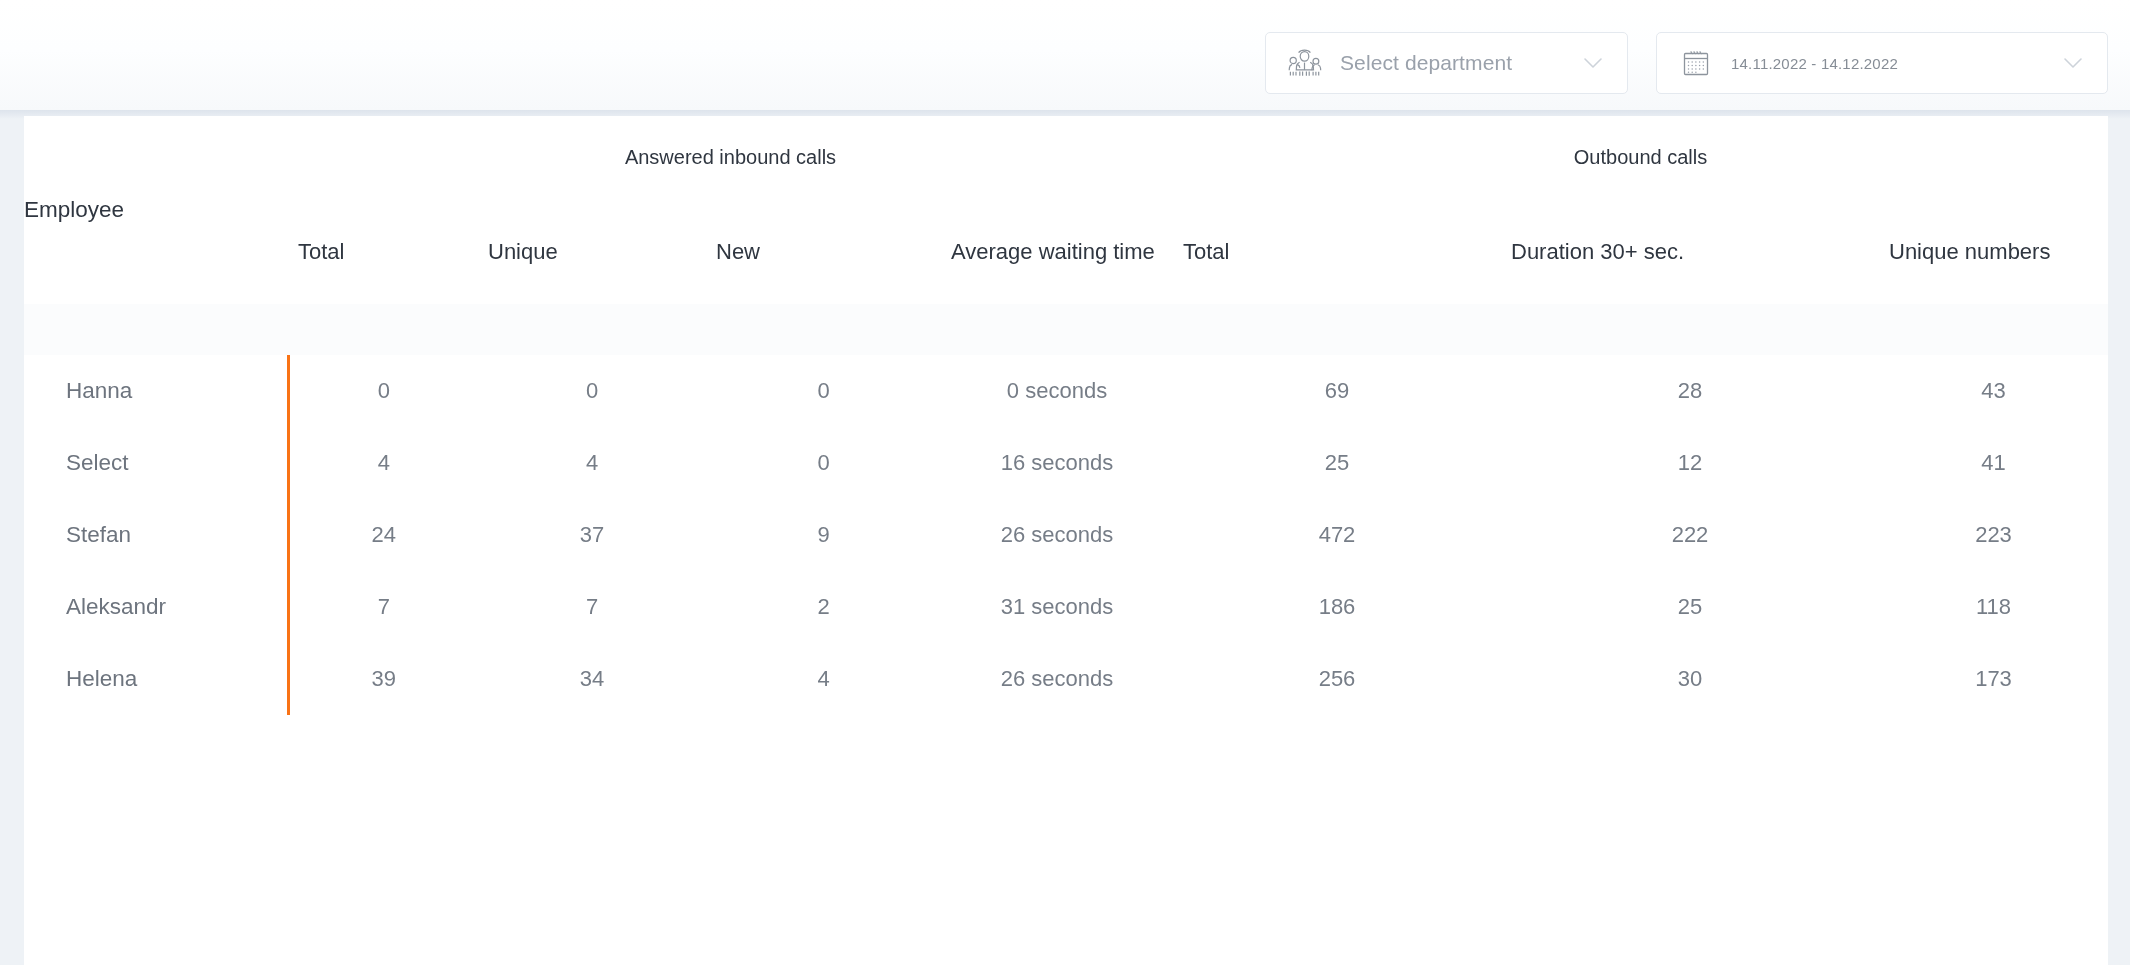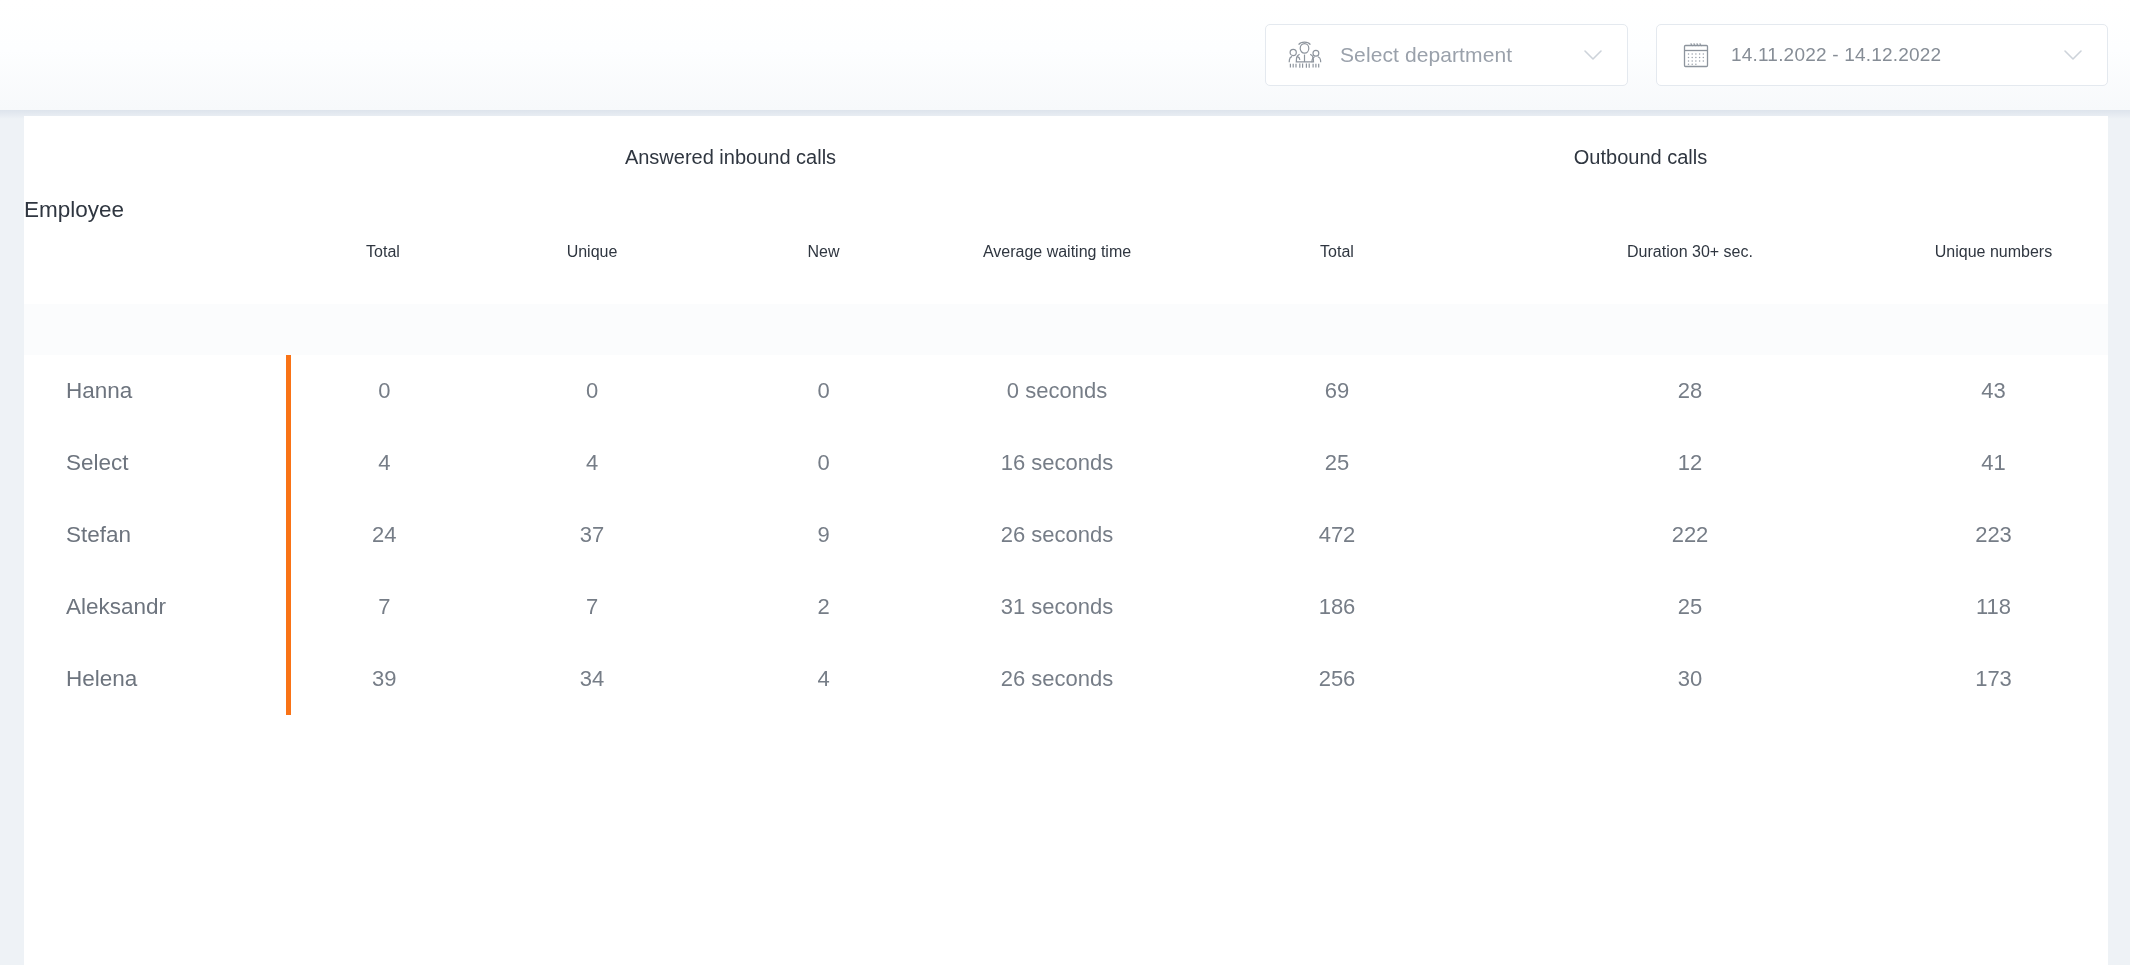--- a/index.html
+++ b/index.html
@@ -21,21 +21,21 @@
     position: absolute;
     left: 0; top: 0;
     width: 2130px;
     height: 110px;
     background: linear-gradient(180deg, #ffffff 0%, #fdfeff 45%, #f7f9fb 100%);
   }
 
   .topbar-inner {
     position: absolute;
     right: 22px;
-    top: 0;
+    top: 8px;
     height: 110px;
     display: flex;
     align-items: center;
     gap: 28px;
   }
 
   .control {
     height: 62px;
     border: 1px solid #e4e9ef;
     border-radius: 5px;
@@ -60,21 +60,21 @@
   }
 
   .ctrl-label {
     font-size: 21px;
     color: #9aa1ab;
     letter-spacing: 0.1px;
     white-space: nowrap;
   }
 
   .date-text {
-    font-size: 19px;
+    font-size: 15px;
     color: #868d96;
     white-space: nowrap;
     letter-spacing: 0.2px;
   }
 
   .chevron {
     position: absolute;
     right: 22px;
     top: 50%;
     transform: translateY(-50%);
@@ -133,23 +133,23 @@
   }
 
   .grp-row th.employee-cell {
     border-bottom: none;
   }
 
   
   .sub-row th {
     height: 105px;
     font-weight: normal;
-    font-size: 16px;
+    font-size: 22px;
     color: #2f3640;
-    text-align: center;
+    text-align: left;
     line-height: 1.33;
     padding: 0 10px;
   }
 
   th.employee-cell {
     font-weight: normal;
     font-size: 22.5px;
     color: #2f3640;
     text-align: left;
     border-right: 1px solid #e9edf1;
@@ -173,21 +173,21 @@
     text-align: center;
     border-bottom: 1px solid #f0f2f5;
     font-weight: 300;
   }
 
   .data-row td.name-cell {
     text-align: left;
     padding-left: 42px;
     font-size: 22.5px;
     color: #6d747e;
-    border-right: 5px solid #f97316;
+    border-right: 3px solid #f97316;
   }
 
   .data-row:first-of-type td { border-top: none; }
 
   
   col.c-emp   { width: 264px; }
   col.c-i1    { width: 190px; }
   col.c-i2    { width: 228px; }
   col.c-i3    { width: 235px; }
   col.c-i4    { width: 232px; }

